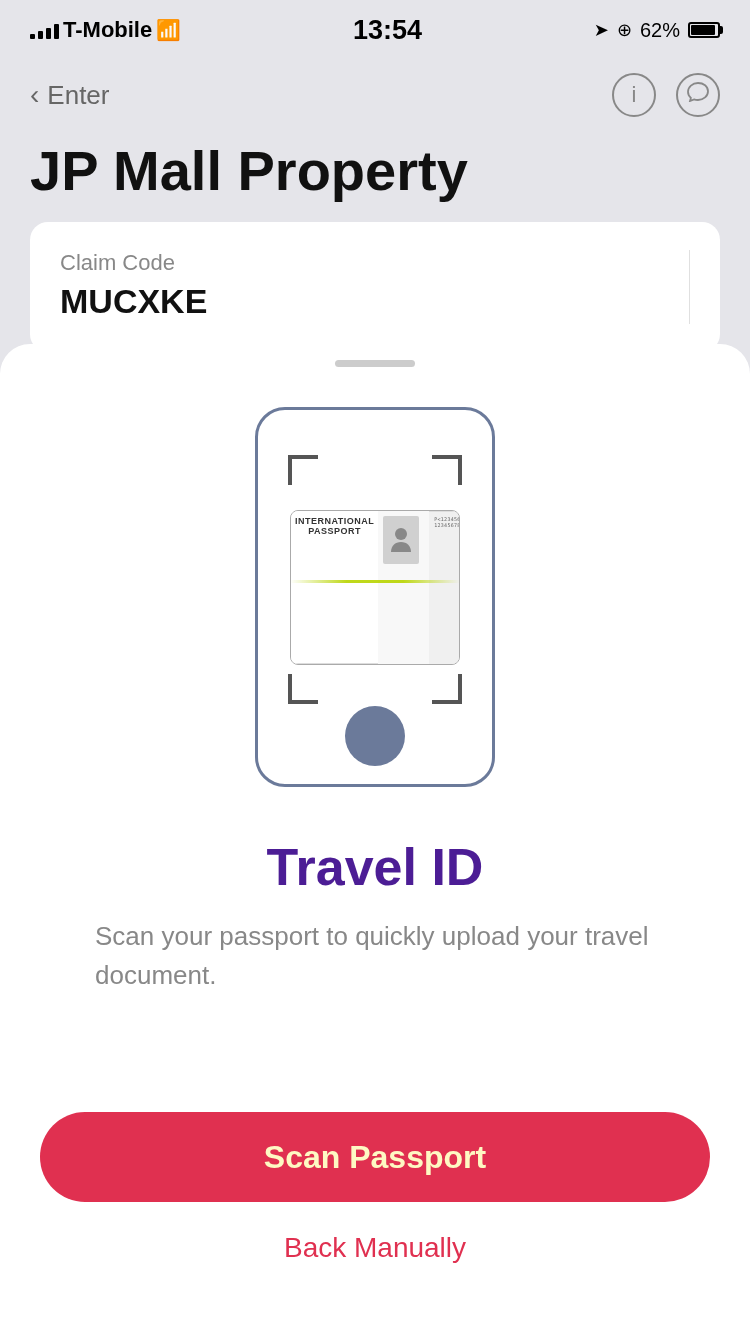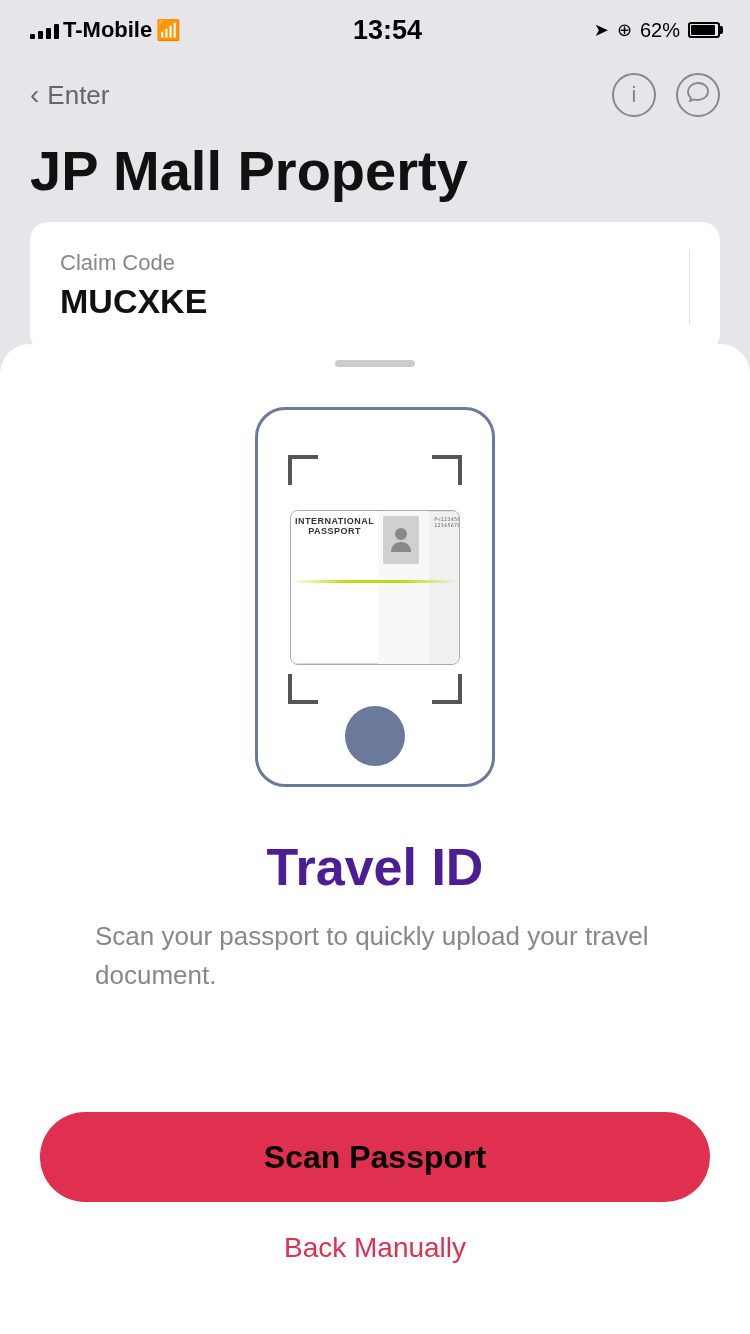--- a/index.html
+++ b/index.html
@@ -337,21 +337,21 @@
       margin-bottom: auto;
     }
 
     
     .btn-scan {
       width: 100%;
       height: 90px;
       background: #e03050;
       border: none;
       border-radius: 50px;
-      color: #000000;
+      color: #fef9c3;
       font-size: 32px;
       font-weight: 700;
       cursor: pointer;
       margin-top: 40px;
       margin-bottom: 20px;
     }
     .btn-manual {
       background: none;
       border: none;
       color: #e03050;

